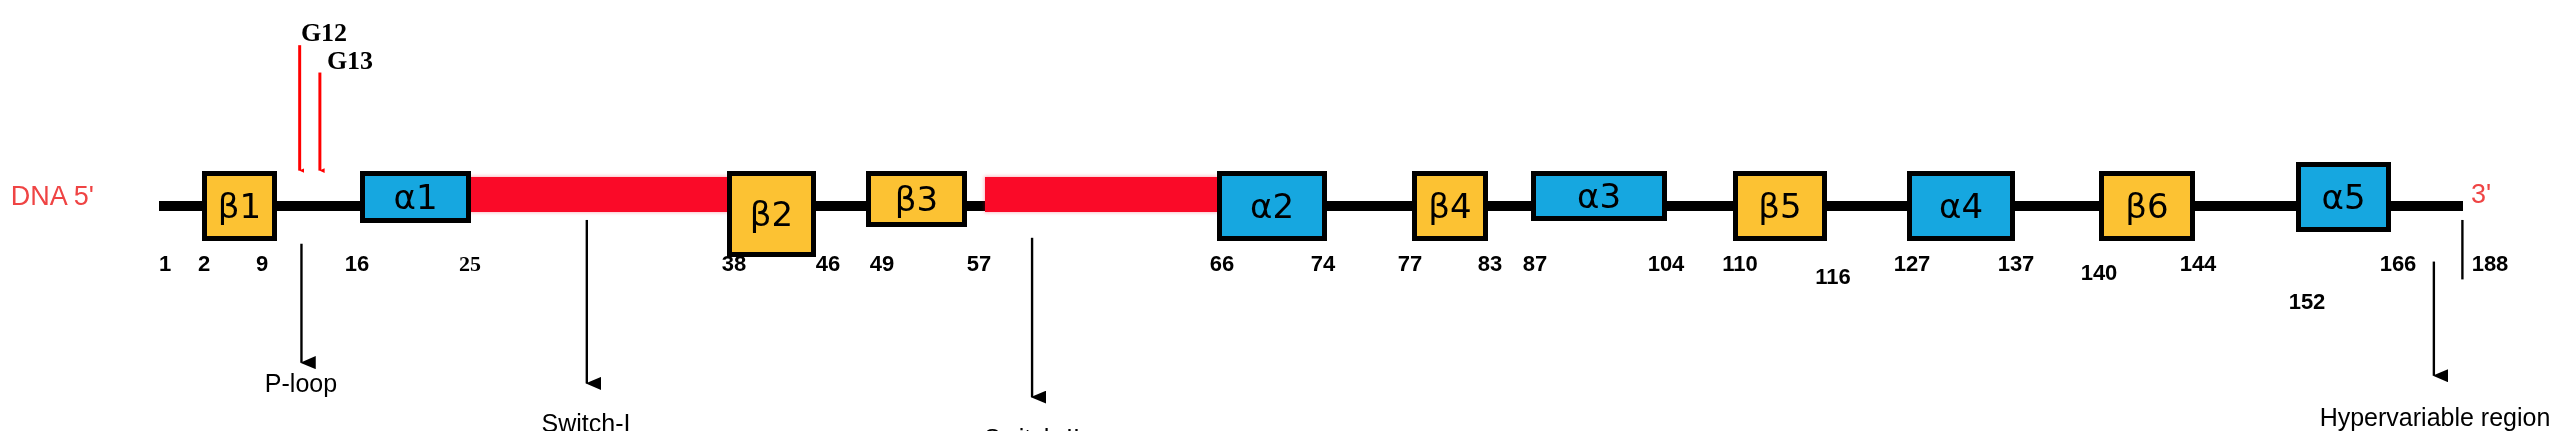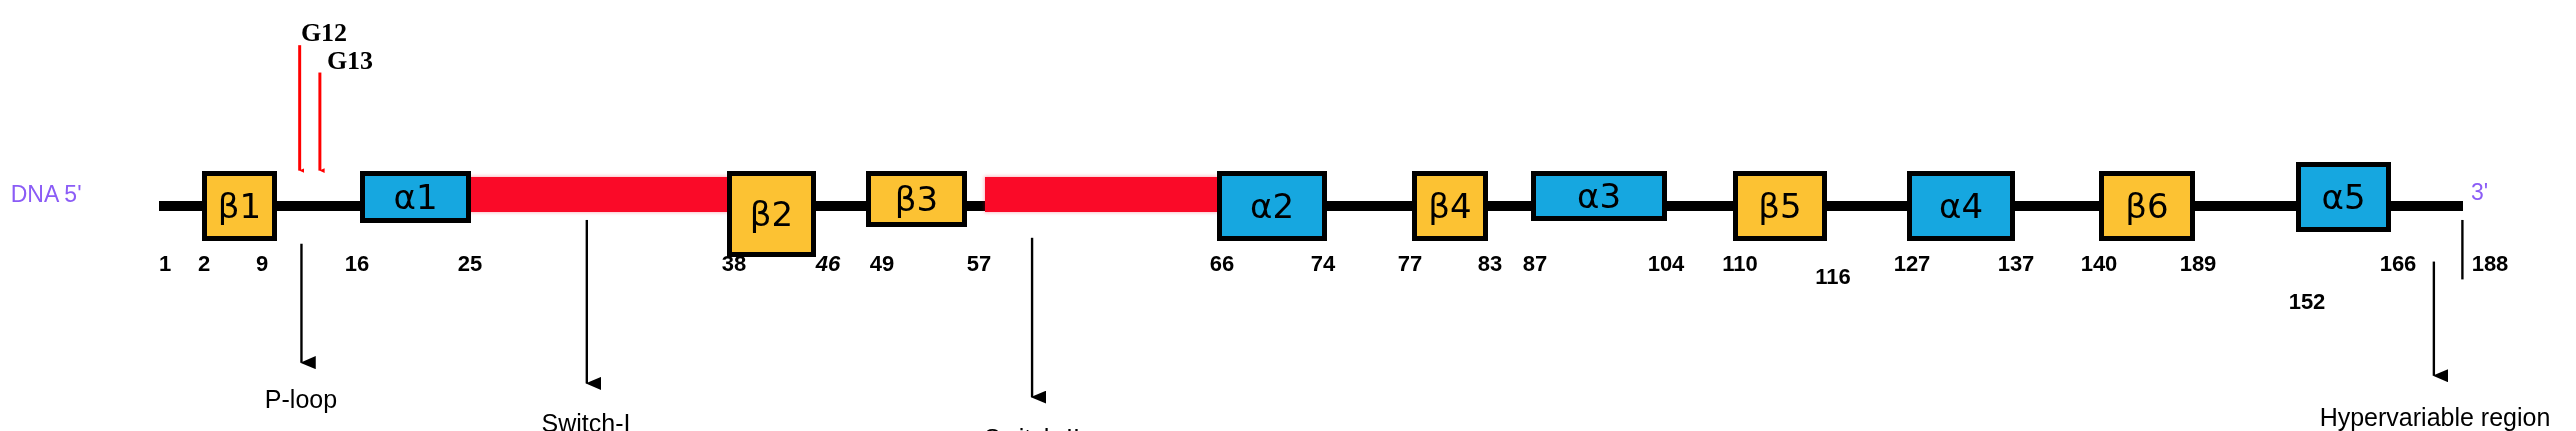--- a/index.html
+++ b/index.html
@@ -60,22 +60,22 @@
     color: #000000;
     font-family: "Liberation Sans", sans-serif;
     white-space: nowrap;
     text-align: center;
     transform: translateX(-50%);
   }
 
   
   .terminus {
     position: absolute;
-    font-size: 23px;
-    color: #8b5cf6;
+    font-size: 27px;
+    color: #ef4444;
     font-family: "Liberation Sans", sans-serif;
     white-space: nowrap;
     text-align: right;
   }
 
   
   .annot-label {
     position: absolute;
     font-size: 25px;
     color: #000000;
@@ -162,44 +162,44 @@
       <div class="sse alpha" style="left: 2296px; width: 95px; top: 162px; height: 70px;">
         <span>α5</span>
       </div>
     </div>
 
   <div id="resnum-container">
       <div class="resnum" style="left: 165px; top: 251px;">1</div>
       <div class="resnum" style="left: 204px; top: 251px;">2</div>
       <div class="resnum" style="left: 262px; top: 251px;">9</div>
       <div class="resnum" style="left: 357px; top: 251px;">16</div>
-      <div class="resnum" style="left: 470px; top: 251px;">25</div>
+      <div class="resnum" style="left: 470px; top: 251px; font-family: Liberation Serif, serif;">25</div>
       <div class="resnum" style="left: 734px; top: 251px;">38</div>
-      <div class="resnum" style="left: 828px; top: 251px; font-style: italic;">46</div>
+      <div class="resnum" style="left: 828px; top: 251px;">46</div>
       <div class="resnum" style="left: 882px; top: 251px;">49</div>
       <div class="resnum" style="left: 979px; top: 251px;">57</div>
       <div class="resnum" style="left: 1222px; top: 251px;">66</div>
       <div class="resnum" style="left: 1323px; top: 251px;">74</div>
       <div class="resnum" style="left: 1410px; top: 251px;">77</div>
       <div class="resnum" style="left: 1490px; top: 251px;">83</div>
       <div class="resnum" style="left: 1535px; top: 251px;">87</div>
       <div class="resnum" style="left: 1666px; top: 251px;">104</div>
       <div class="resnum" style="left: 1740px; top: 251px;">110</div>
       <div class="resnum" style="left: 1833px; top: 264px;">116</div>
       <div class="resnum" style="left: 1912px; top: 251px;">127</div>
       <div class="resnum" style="left: 2016px; top: 251px;">137</div>
-      <div class="resnum" style="left: 2099px; top: 251px;">140</div>
-      <div class="resnum" style="left: 2198px; top: 251px;">189</div>
+      <div class="resnum" style="left: 2099px; top: 260px;">140</div>
+      <div class="resnum" style="left: 2198px; top: 251px;">144</div>
       <div class="resnum" style="left: 2307px; top: 251px; margin-top: 38px;">152</div>
       <div class="resnum" style="left: 2398px; top: 251px;">166</div>
       <div class="resnum" style="left: 2490px; top: 251px;">188</div>
     </div>
 
   <div id="annot-container">
-      <div class="annot-label" style="left: 301px; top: 369px; margin-top: 16px;">P-loop</div>
+      <div class="annot-label" style="left: 301px; top: 369px;">P-loop</div>
       <div class="annot-label" style="left: 586px; top: 409px;">Switch-I</div>
       <div class="annot-label" style="left: 1032px; top: 424px;">Switch-II</div>
       <div class="annot-label" style="left: 2435px; top: 403px;">Hypervariable region</div>
     </div>
   <div id="mut-container">
       <div class="mut-label" style="left: 324px; top: 18px;">G12</div>
       <div class="mut-label" style="left: 350px; top: 46px;">G13</div>
     </div>
 
   <svg class="arrow-layer" viewBox="0 0 4329 725" width="2576" height="431" xmlns="http://www.w3.org/2000/svg">

